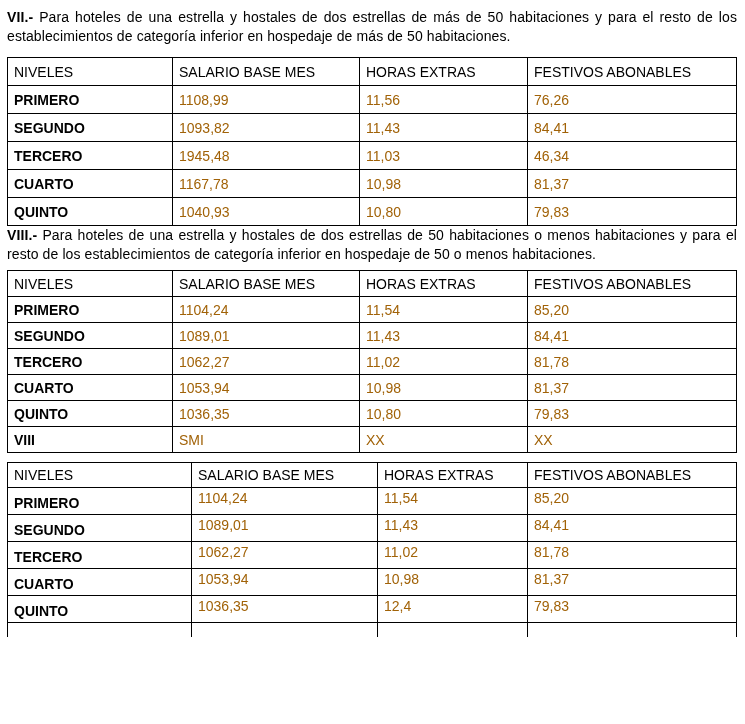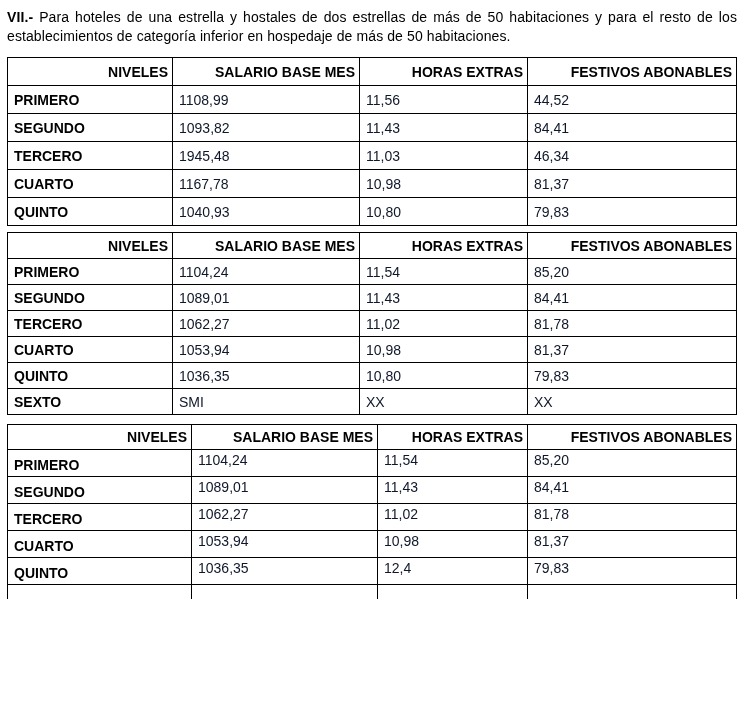--- a/index.html
+++ b/index.html
@@ -34,23 +34,23 @@
   }
   table.grid th, table.grid td {
     border: 1px solid #000000;
     padding: 0 4px 0 6px;
     text-align: left;
     vertical-align: middle;
     white-space: nowrap;
     overflow: hidden;
     font-size: 14px;
   }
-  table.grid th { font-weight: bold; text-align: right; }
+  table.grid th { font-weight: normal; }
   table.grid td.level { font-weight: bold; }
-  table.grid td.value { font-weight: normal; color: #0f172a; }
+  table.grid td.value { font-weight: normal; color: #a16207; }
 
   
   .t1 { margin-top: 11px; }
   .t1 tr { height: 28px; }
 
   
   .p2 { margin-top: 12px; }
   .t2 { margin-top: 6px; }
   .t2 tr { height: 26px; }
 
@@ -86,21 +86,21 @@
           <th>SALARIO BASE MES</th>
           <th>HORAS EXTRAS</th>
           <th>FESTIVOS ABONABLES</th>
         </tr>
       </thead>
       <tbody>
           <tr>
             <td class="level">PRIMERO</td>
             <td class="value">1108,99</td>
             <td class="value">11,56</td>
-            <td class="value">44,52</td>
+            <td class="value">76,26</td>
           </tr>
           <tr>
             <td class="level">SEGUNDO</td>
             <td class="value">1093,82</td>
             <td class="value">11,43</td>
             <td class="value">84,41</td>
           </tr>
           <tr>
             <td class="level">TERCERO</td>
             <td class="value">1945,48</td>
@@ -117,20 +117,21 @@
             <td class="level">QUINTO</td>
             <td class="value">1040,93</td>
             <td class="value">10,80</td>
             <td class="value">79,83</td>
           </tr>
         </tbody>
     </table>
   </section>
 
   <section>
+    <p class="intro p2"><b class="sec-label">VIII.-</b> <span>Para hoteles de una estrella y hostales de dos estrellas de 50 habitaciones o menos habitaciones y para el resto de los establecimientos de categoría inferior en hospedaje de 50 o menos habitaciones.</span></p>
     <table class="grid t2">
       <colgroup>
           <col style="width:165px">
           <col style="width:187px">
           <col style="width:168px">
           <col>
         </colgroup>
       <thead>
         <tr>
           <th>NIVELES</th>
@@ -164,21 +165,21 @@
             <td class="value">10,98</td>
             <td class="value">81,37</td>
           </tr>
           <tr>
             <td class="level">QUINTO</td>
             <td class="value">1036,35</td>
             <td class="value">10,80</td>
             <td class="value">79,83</td>
           </tr>
           <tr>
-            <td class="level">SEXTO</td>
+            <td class="level">VIII</td>
             <td class="value">SMI</td>
             <td class="value">XX</td>
             <td class="value">XX</td>
           </tr>
         </tbody>
     </table>
   </section>
 
   <section>
     <table class="grid t3">

